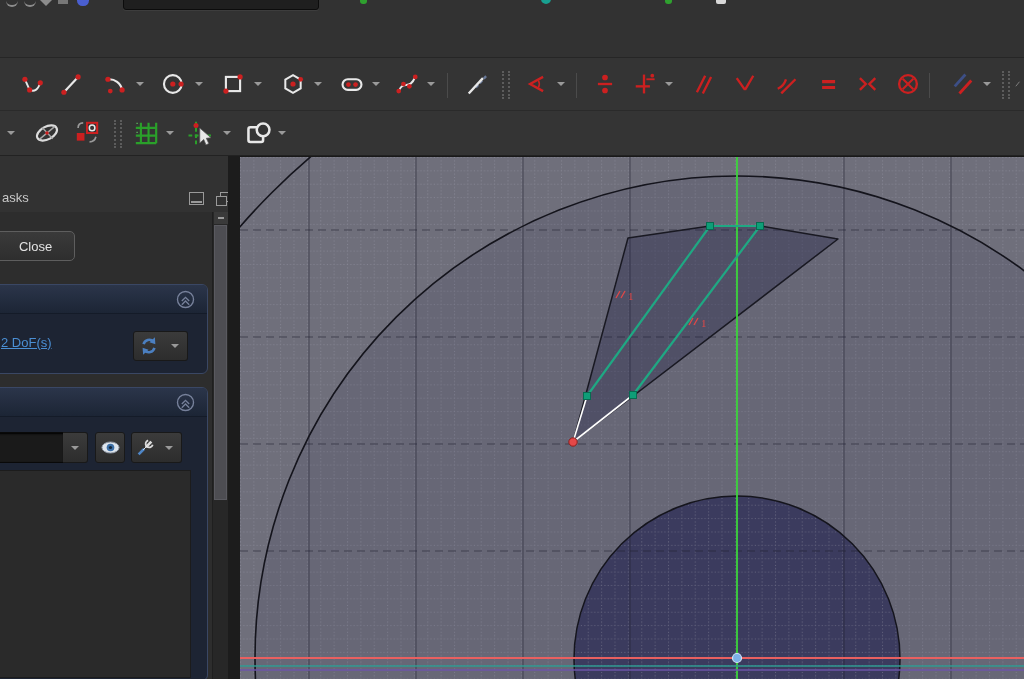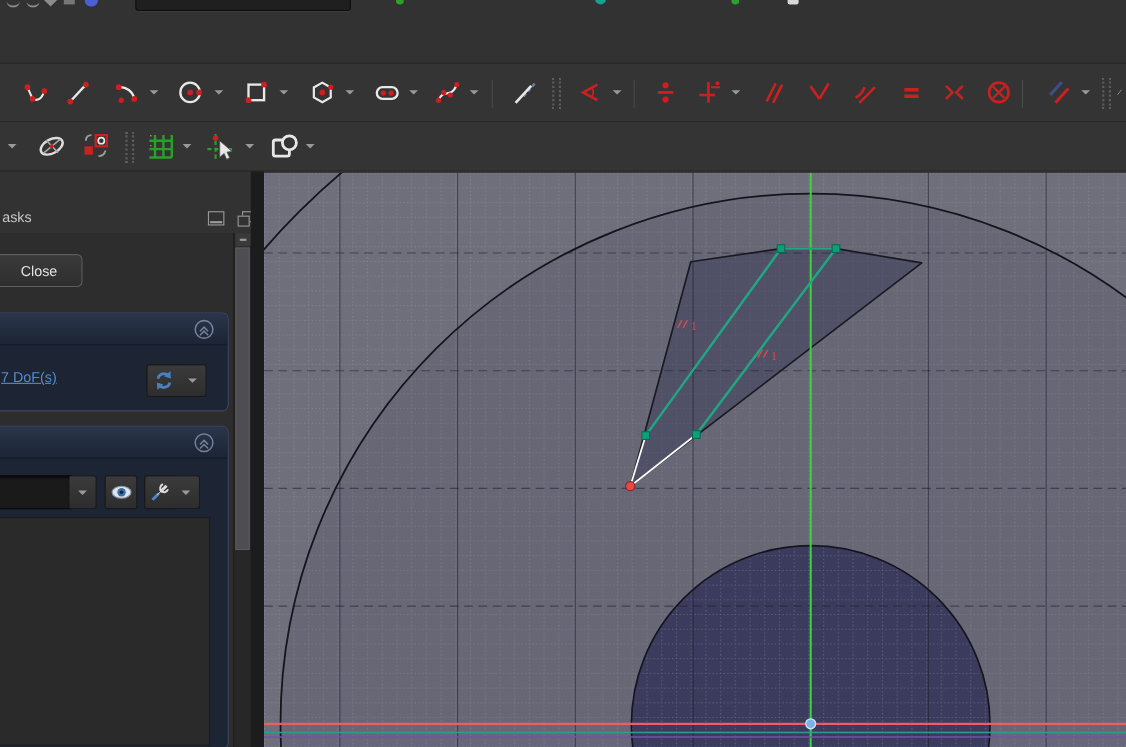--- a/index.html
+++ b/index.html
@@ -319,21 +319,21 @@
 
   <div id="sec1" class="section">
     <div class="sechead">
       <span class="chev">
         <svg width="19" height="19" viewBox="0 0 18 18">
           <circle cx="9" cy="9" r="7.6" stroke="#76809a" stroke-width="1.3" fill="none"></circle>
           <path d="M5.5 10.5 L9 7 L12.5 10.5 M5.5 14 L9 10.5 L12.5 14" stroke="#76809a" stroke-width="1.3" fill="none"></path>
         </svg>
       </span>
     </div>
-    <a class="doflink">7 DoF(s)</a>
+    <a class="doflink">2 DoF(s)</a>
     <div class="sbtn l" style="left:146px;top:46px;width:29px;height:28px">
       <svg width="20" height="20" viewBox="0 0 22 22">
         <path d="M5 9 A6.5 6.5 0 0 1 16 6.2" stroke="#4b7fc0" stroke-width="2.8" fill="none"></path>
         <path d="M17.5 1.5 L18 9 L11.5 7 Z" fill="#4b7fc0"></path>
         <path d="M17 13 A6.5 6.5 0 0 1 6 15.8" stroke="#4b7fc0" stroke-width="2.8" fill="none"></path>
         <path d="M4.5 20.5 L4 13 L10.5 15 Z" fill="#4b7fc0"></path>
       </svg>
     </div>
     <div class="sbtn r" style="left:175px;top:46px;width:25px;height:28px">
       <span class="tri"></span>

